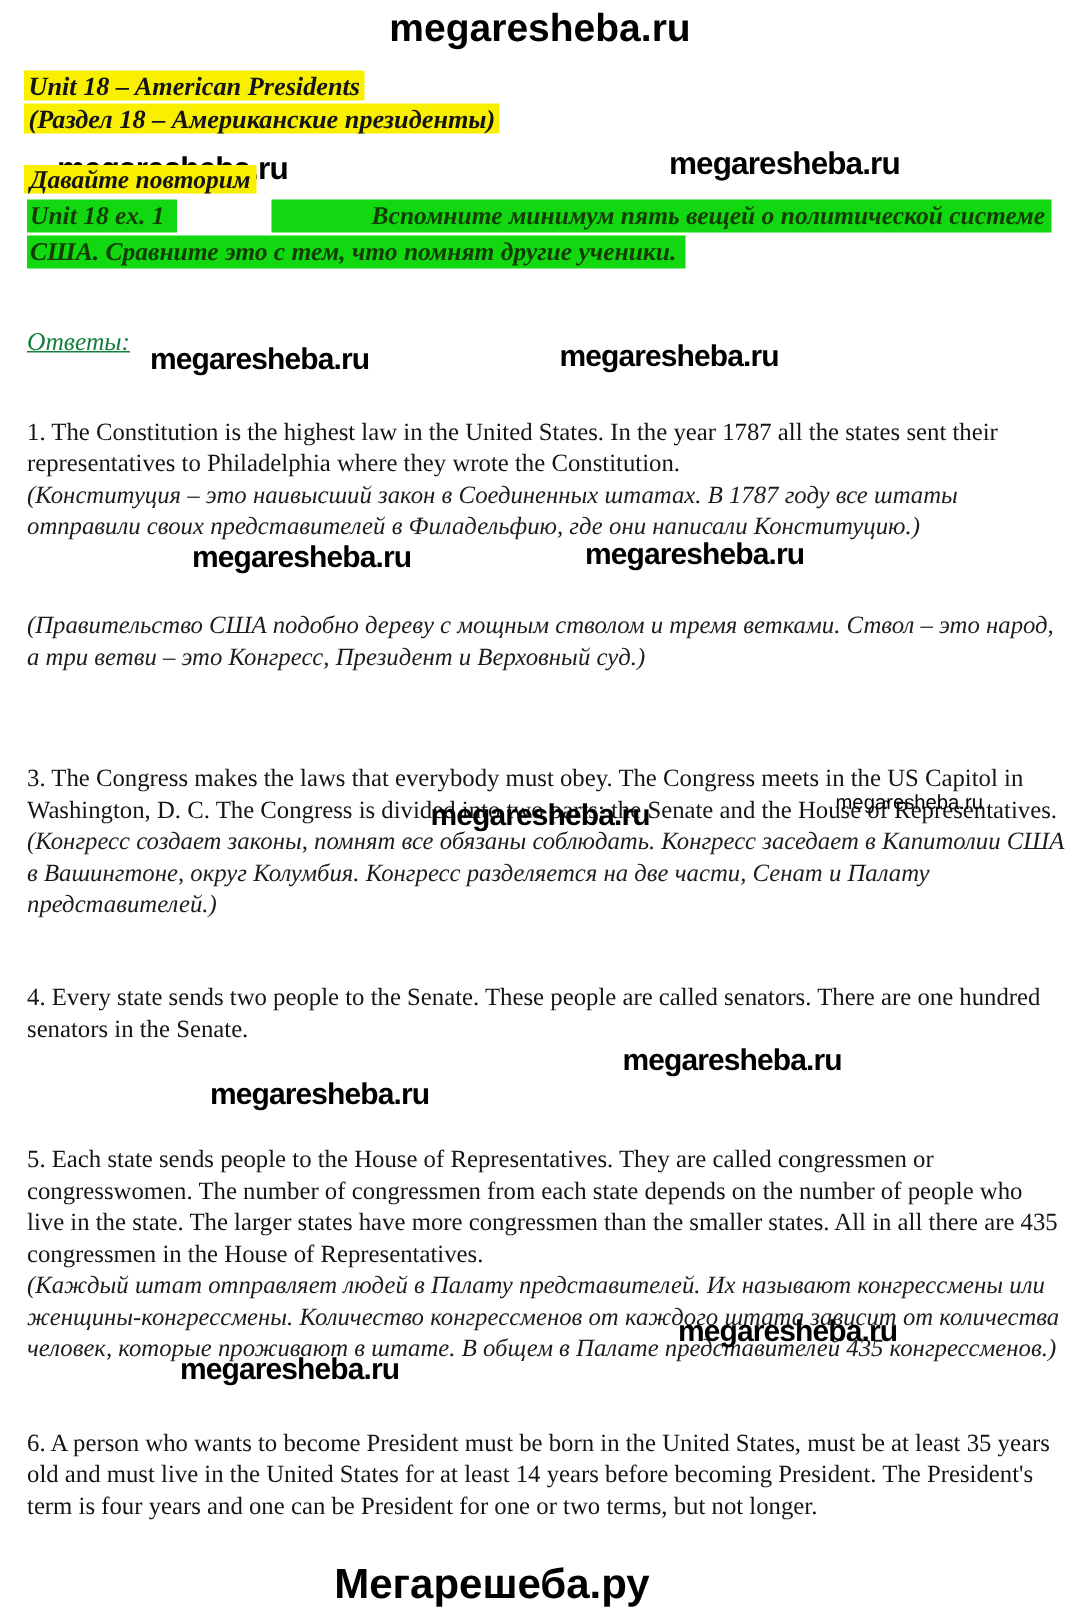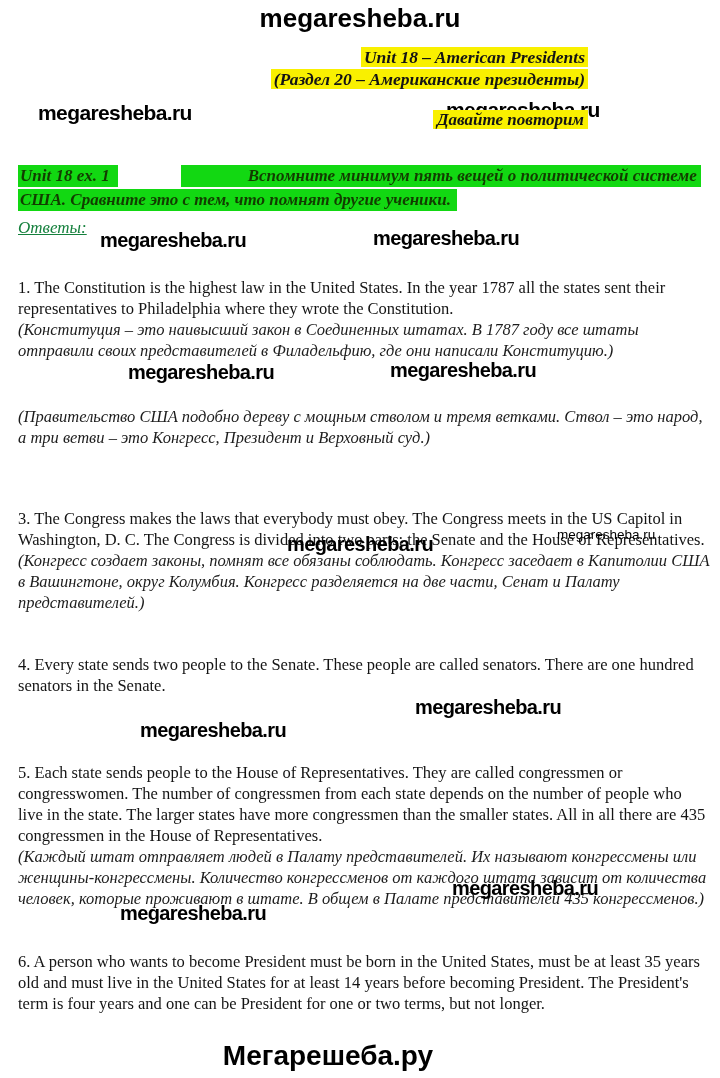--- a/index.html
+++ b/index.html
@@ -26,28 +26,28 @@
   #wm-c2{left:557px;top:527px;}
   #wm-d1{left:415px;top:696px;}
   #wm-d2{left:140px;top:719px;}
   #wm-e1{left:452px;top:877px;}
   #wm-e2{left:120px;top:902px;}
   #footer{
     position:absolute;left:0;top:1040px;width:656px;text-align:center;
     font-family:"Liberation Sans",sans-serif;font-weight:bold;font-size:28px;color:#000;
   }
   
-  .center-abs{position:absolute;left:0;width:588px;text-align:right;}
+  .center-abs{position:absolute;left:16px;width:588px;text-align:left;}
   #unit-title{top:47px;font-size:17.5px;line-height:21.5px;font-weight:bold;font-style:italic;}
   #unit-title .hl-y{background:#f9f000;padding:0 3px;}
   #repeat-heading{top:110px;font-size:17px;font-weight:bold;font-style:italic;}
   #repeat-heading .hl-y{background:#f9f000;padding:0 4px;}
   
   #task-block{
-    position:absolute;left:18px;top:164px;width:692px;
+    position:absolute;left:18px;top:132px;width:692px;
     font-size:17px;line-height:24px;font-weight:bold;font-style:italic;color:#123c00;
   }
   .hl-g{background:#12d812;padding:1px 0 2px 0;}
   #task-label{padding-left:2px;padding-right:8px;}
   .task-gap{display:inline-block;width:63px;}
   #task-text1{padding-left:67px;padding-right:4px;}
   #task-text2{padding-left:2px;padding-right:6px;}
   
   #answers-label{
     position:absolute;left:18px;top:218px;font-size:17px;font-style:italic;
@@ -67,21 +67,21 @@
 </style>
 </head>
 <body>
 
 <div id="page">
 
   <div id="wm-top">megaresheba.ru</div>
 
   <div id="unit-title" class="center-abs">
     <span class="hl-y">Unit 18 – American Presidents</span><br>
-    <span class="hl-y">(Раздел 20 – Американские президенты)</span>
+    <span class="hl-y">(Раздел 18 – Американские президенты)</span>
   </div>
 
   <span id="wm-l1" class="wm">megaresheba.ru</span>
   <span id="wm-r1" class="wm">megaresheba.ru</span>
 
   <div id="repeat-heading" class="center-abs">
     <span class="hl-y">Давайте повторим</span>
   </div>
 
   <div id="task-block">

